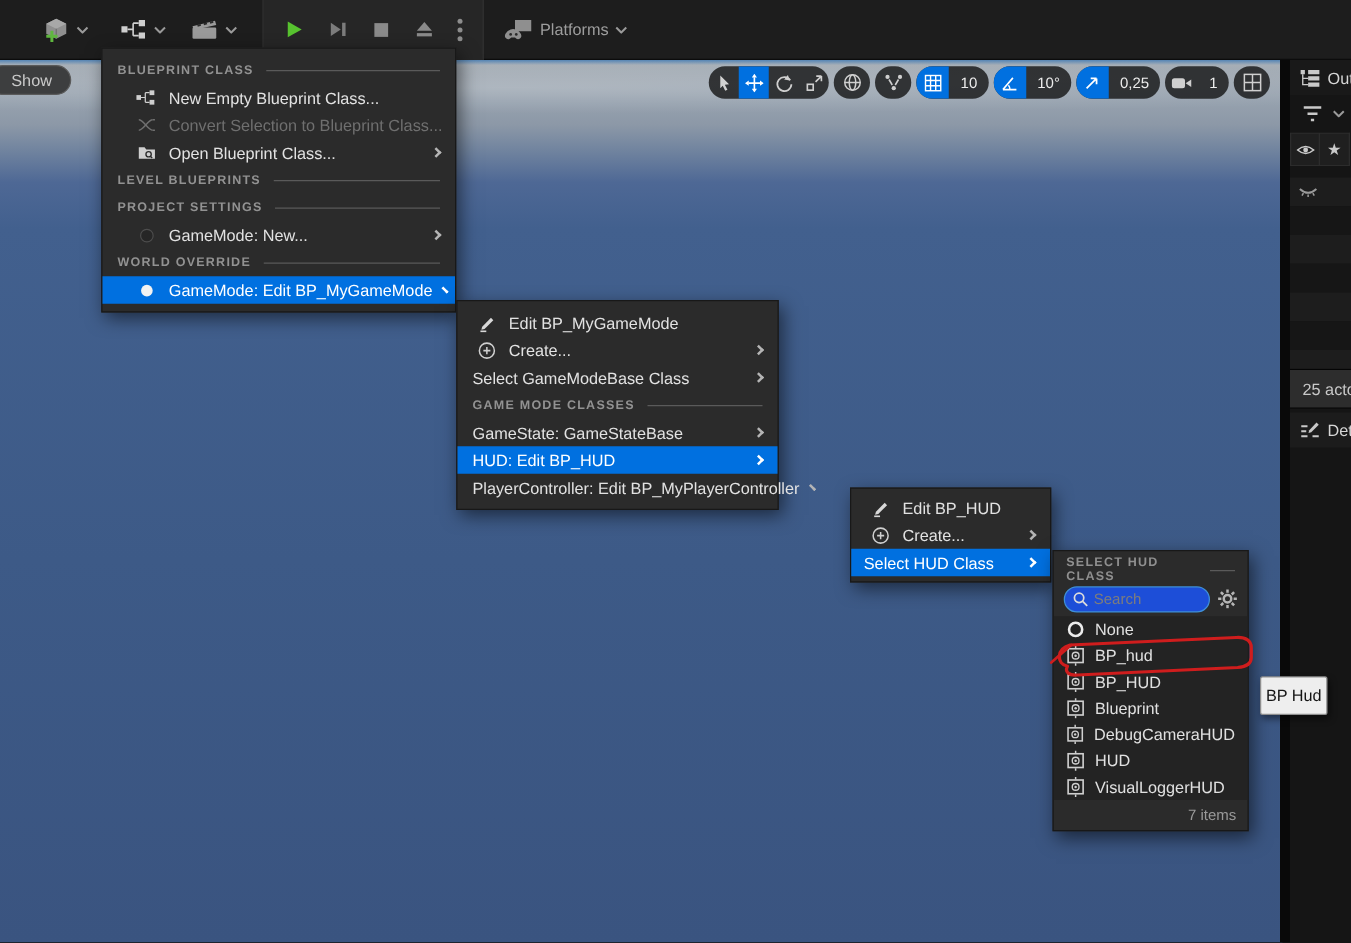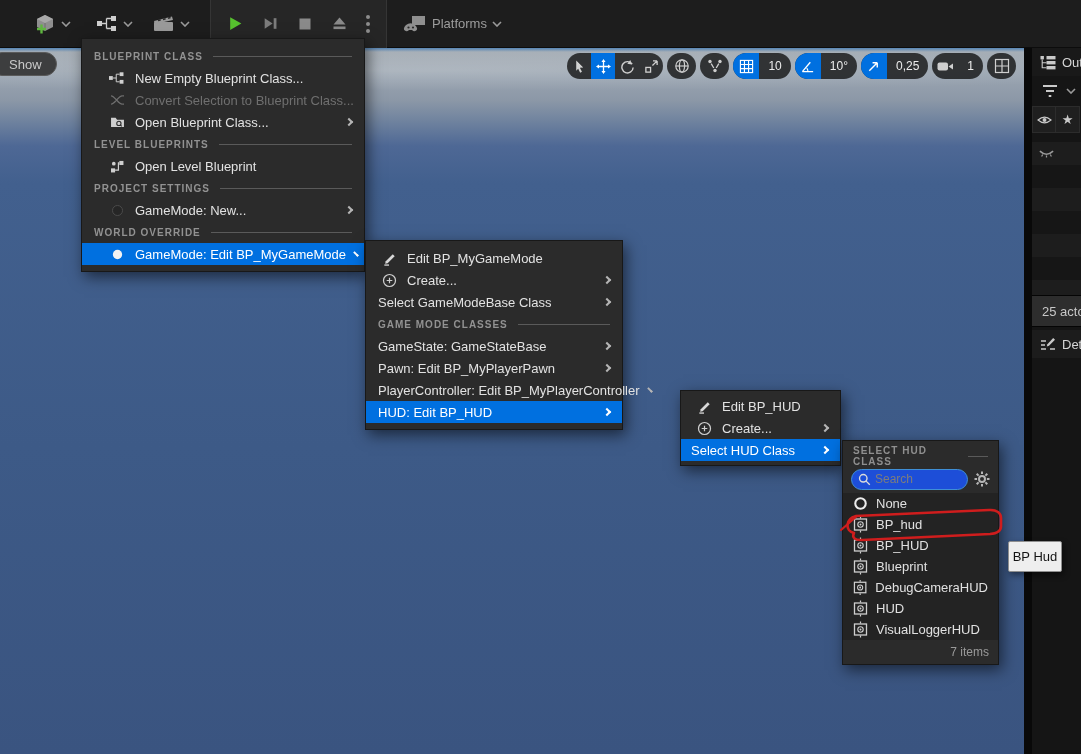--- a/index.html
+++ b/index.html
@@ -389,33 +389,20 @@
             <path d="M11 9.7 l1.6 1.6" stroke="#2b2b2b" stroke-width="1.2"></path>
           </svg>
         </span>
       <span>Open Blueprint Class...</span>
         <span class="sub-arrow"></span>
     </div>
     <div class="m-hdr">
         <span>LEVEL BLUEPRINTS</span>
         <span class="line"></span>
       </div>
-    <div class="m-item">
-      <span class="ico">
-          <svg width="15" height="13" viewBox="0 0 16 14">
-            <g fill="#cfcfcf">
-              <rect x="1" y="9" width="4.4" height="4.4"></rect>
-              <rect x="10" y="1" width="4.4" height="4.4"></rect>
-            </g>
-            <path d="M5.4 11 H9 V3.2 H10" stroke="#cfcfcf" fill="none" stroke-width="1.3"></path>
-            <circle cx="4" cy="4" r="2" fill="#cfcfcf"></circle>
-          </svg>
-        </span>
-      <span>Open Level Blueprint</span>
-    </div>
     <div class="m-hdr">
         <span>PROJECT SETTINGS</span>
         <span class="line"></span>
       </div>
     <div class="m-item">
       <span class="ico">
           <svg width="13" height="13" viewBox="0 0 14 14">
             <circle cx="7" cy="7" r="5.4" fill="#262626" stroke="#4d4d4d" stroke-width="1"></circle>
           </svg>
         </span>
@@ -462,30 +449,26 @@
         <span class="sub-arrow"></span>
     </div>
     <div class="m-hdr">
         <span>GAME MODE CLASSES</span>
         <span class="line"></span>
       </div>
     <div class="m-item plain">
       <span>GameState: GameStateBase</span>
         <span class="sub-arrow"></span>
     </div>
-    <div class="m-item plain">
-      <span>Pawn: Edit BP_MyPlayerPawn</span>
+    <div class="m-item plain sel">
+      <span>HUD: Edit BP_HUD</span>
         <span class="sub-arrow"></span>
     </div>
     <div class="m-item plain">
       <span>PlayerController: Edit BP_MyPlayerController</span>
-        <span class="sub-arrow"></span>
-    </div>
-    <div class="m-item plain sel">
-      <span>HUD: Edit BP_HUD</span>
         <span class="sub-arrow"></span>
     </div>
   </div>
 
   <div class="menu menu3">
     <div class="m-item noind">
       <span class="ico">
           <svg width="15" height="15" viewBox="0 0 16 16">
             <path d="M4 11 L11.5 3.5 L13.5 5.5 L6 13 L3.3 13.7 Z" fill="#d8d8d8"></path>
             <path d="M2.5 15 h5" stroke="#d8d8d8" stroke-width="1.4"></path>

